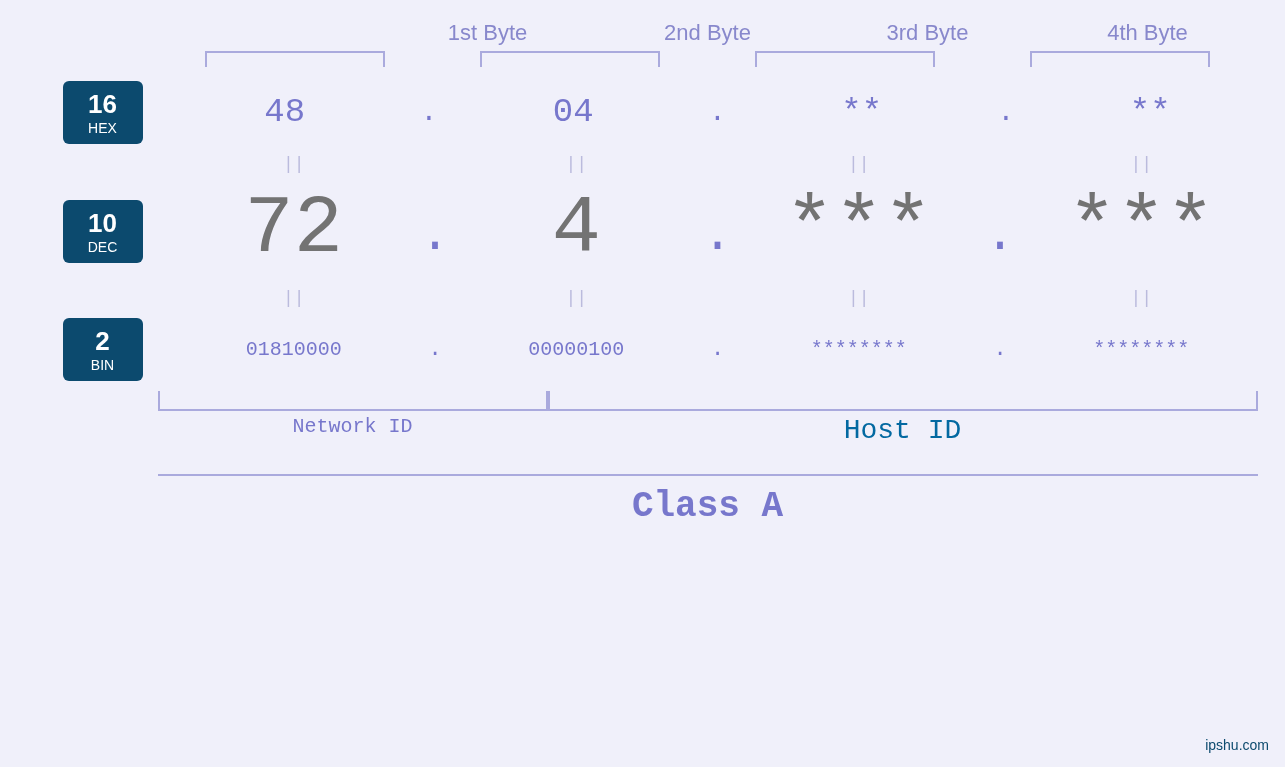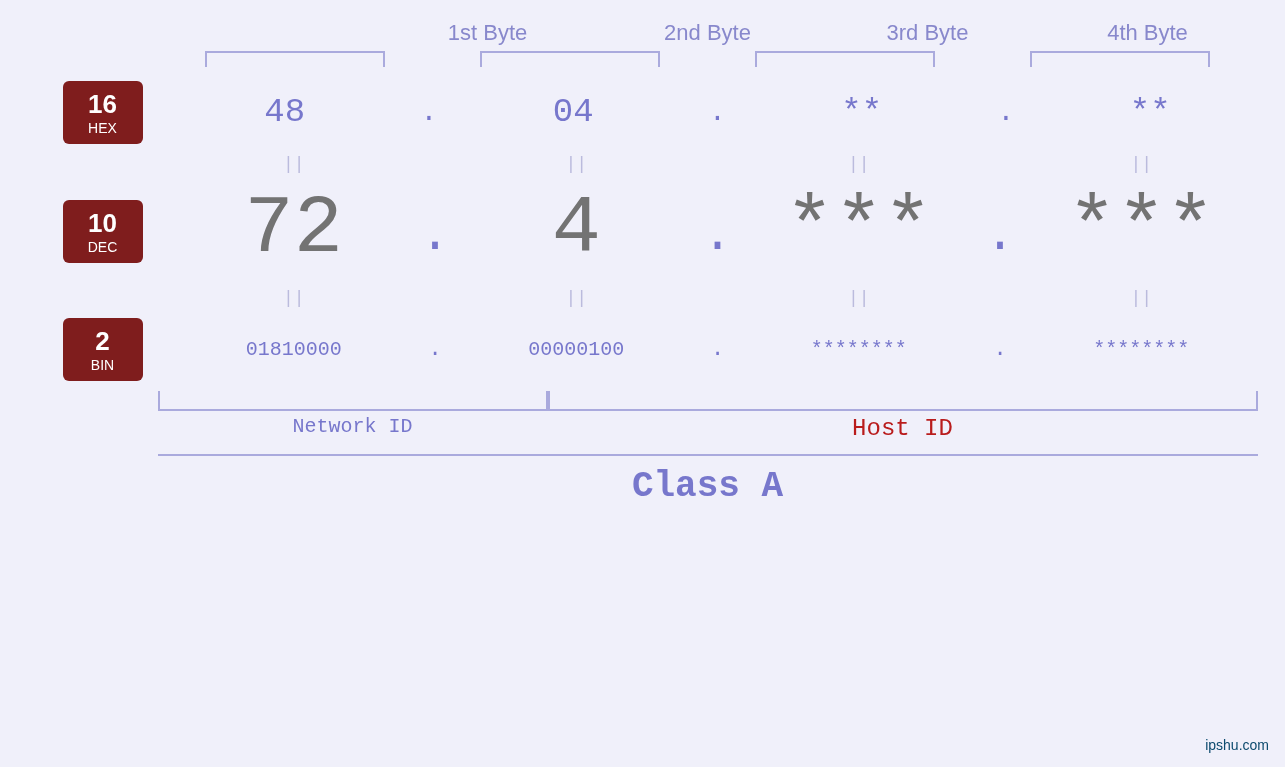--- a/index.html
+++ b/index.html
@@ -50,21 +50,21 @@
 
     .bracket {
       width: 180px;
       height: 16px;
       border-top: 2px solid #aaaadd;
       border-left: 2px solid #aaaadd;
       border-right: 2px solid #aaaadd;
     }
 
     .label-box {
-      background: #7f1d1d;
+      background: #0c4a6e;
       color: white;
       border-radius: 6px;
       width: 80px;
       text-align: center;
       padding: 8px 4px;
       margin-bottom: 0;
     }
 
     .label-box .num {
       font-size: 26px;
@@ -117,30 +117,30 @@
       width: 390px;
       text-align: center;
       color: #7777cc;
       font-size: 20px;
       font-family: 'Courier New', Courier, monospace;
     }
 
     .host-id-label {
       width: 710px;
       text-align: center;
-      color: #b91c1c;
-      font-size: 24px;
+      color: #0369a1;
+      font-size: 28px;
       font-family: 'Courier New', Courier, monospace;
     }
 
     
     .class-row {
       width: 1100px;
       margin-left: 130px;
-      margin-top: 12px;
+      margin-top: 28px;
       border-top: 2px solid #aaaadd;
       padding-top: 10px;
       text-align: center;
     }
 
     .class-label {
       color: #7777cc;
       font-size: 36px;
       font-weight: bold;
       font-family: 'Courier New', Courier, monospace;

